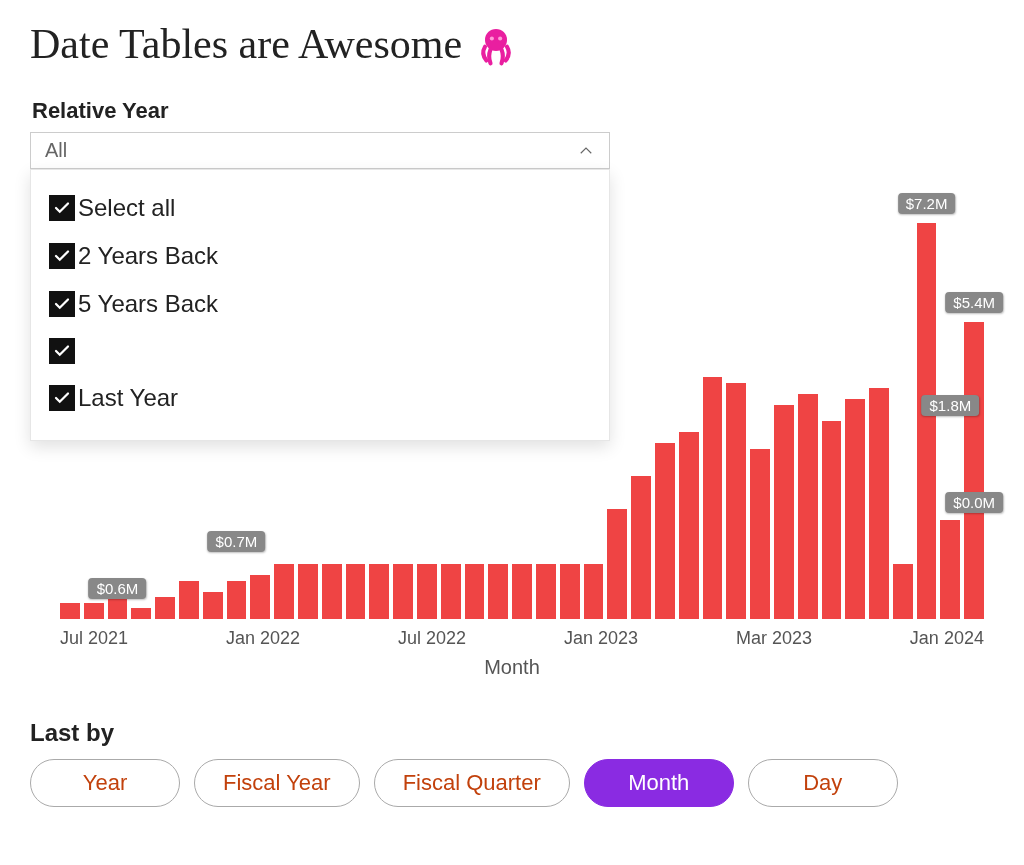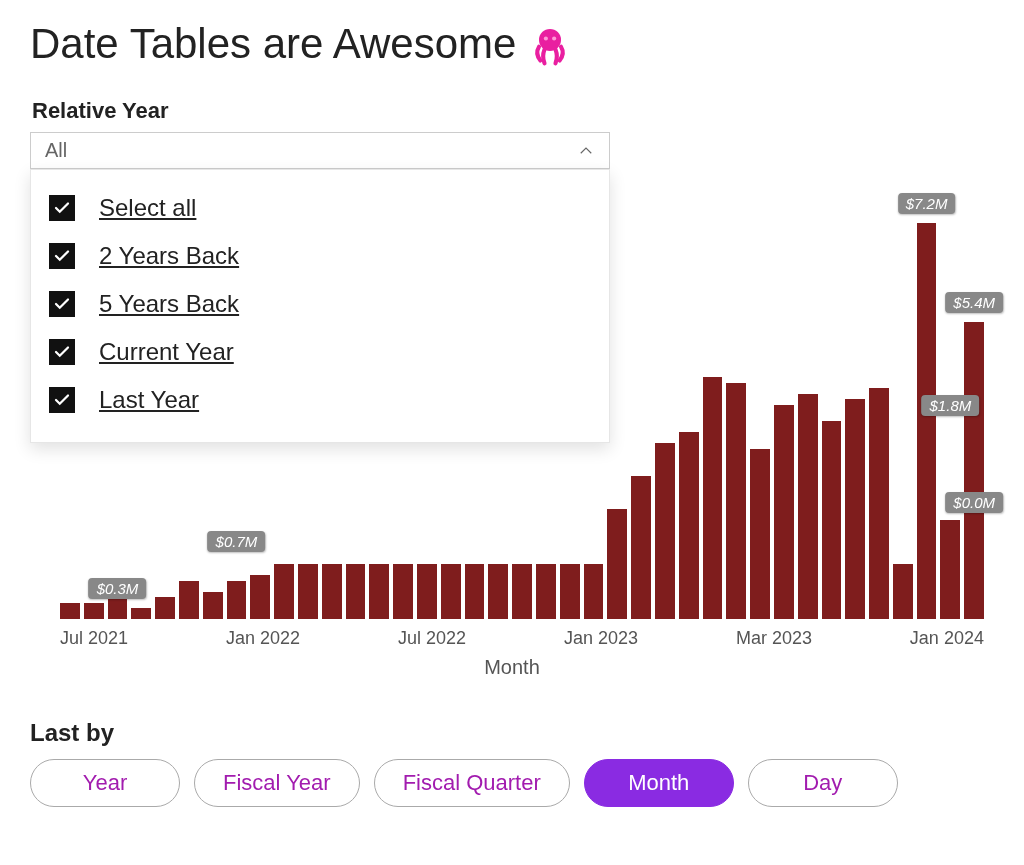--- a/index.html
+++ b/index.html
@@ -11,20 +11,21 @@
     background: #fff;
     width: 1024px;
   }
   h1.title {
     font-size: 42px;
     font-weight: 400;
     margin: 0 0 30px 0;
     display: flex;
     align-items: center;
     gap: 12px;
+    font-family: Liberation Serif, serif;
   }
   .octo-icon { width: 44px; height: 44px; }
   .filter-label { font-size: 22px; font-weight: 600; margin: 10px 0 8px 2px; }
   .dropdown-wrap { position: relative; width: 580px; }
   .dropdown-head {
     border: 1px solid #ccc;
     padding: 6px 14px;
     font-size: 20px;
     color: #666;
     display: flex;
@@ -41,25 +42,24 @@
     width: 100%;
     background: #fff;
     border: 1px solid #e6e6e6;
     box-shadow: 0 6px 16px rgba(0,0,0,0.12);
     padding: 14px 10px 18px 10px;
     z-index: 20;
   }
   .opt {
     display: flex;
     align-items: center;
-    gap: 24px;
+    gap: 3px;
     padding: 10px 8px;
     font-size: 24px;
     cursor: pointer;
-    text-decoration: underline;
   }
   .chk {
     width: 26px; height: 26px;
     background: #111;
     display: flex; align-items: center; justify-content: center;
   }
   .chk svg { width: 18px; height: 18px; }
   .chart-area {
     position: relative;
     margin-top: 10px;
@@ -70,24 +70,23 @@
     left: 30px;
     right: 10px;
     bottom: 60px;
     top: 0;
     display: flex;
     align-items: flex-end;
     gap: 4px;
   }
   .bar {
     flex: 1 1 0;
-    background: #7f1d1d;
+    background: #ef4444;
     min-width: 0;
     position: relative;
-    font-style: italic;
   }
   .data-label {
     position: absolute;
     background: #888;
     color: #fff;
     font-size: 15px;
     padding: 2px 8px;
     border-radius: 4px;
     white-space: nowrap;
     z-index: 30;
@@ -110,21 +109,21 @@
   }
   .showby-label { font-size: 24px; font-weight: 600; margin: 40px 0 12px 0; }
   .seg {
     display: flex;
     gap: 14px;
     flex-wrap: nowrap;
   }
   .seg-btn {
     border: 1.5px solid #aaa;
     background: #fff;
-    color: #a21caf;
+    color: #c2410c;
     border-radius: 999px;
     padding: 10px 28px;
     font-size: 22px;
     cursor: pointer;
     min-width: 150px;
     text-align: center;
   }
   .seg-btn.active {
     background: #8a2be2;
     border-color: #8a2be2;
@@ -182,39 +181,38 @@
           </svg>
         </span>
         <span>5 Years Back</span>
       </div>
       <div class="opt">
         <span class="chk">
           <svg viewBox="0 0 24 24">
             <path d="M4 12 l5 5 11-11" stroke="#fff" stroke-width="3" fill="none" stroke-linecap="round"></path>
           </svg>
         </span>
-        <span>Current Year</span>
       </div>
       <div class="opt">
         <span class="chk">
           <svg viewBox="0 0 24 24">
             <path d="M4 12 l5 5 11-11" stroke="#fff" stroke-width="3" fill="none" stroke-linecap="round"></path>
           </svg>
         </span>
         <span>Last Year</span>
       </div>
     </div>
 </div>
 
 <div class="chart-area">
   <div class="bars" id="bars">
       <div class="bar" style="height: 16.5px;"></div>
       <div class="bar" style="height: 16.5px;"></div>
       <div class="bar" style="height: 27.5px;">
-        <div class="data-label" style="left: 50%; transform: translateX(-50%); top: -14px;">$0.3M</div>
+        <div class="data-label" style="left: 50%; transform: translateX(-50%); top: -14px;">$0.6M</div>
       </div>
       <div class="bar" style="height: 11px;"></div>
       <div class="bar" style="height: 22px;"></div>
       <div class="bar" style="height: 38.5px;"></div>
       <div class="bar" style="height: 27.5px;"></div>
       <div class="bar" style="height: 38.5px;">
         <div class="data-label" style="left: 50%; transform: translateX(-50%); top: -50px;">$0.7M</div>
       </div>
       <div class="bar" style="height: 44px;"></div>
       <div class="bar" style="height: 55px;"></div>

